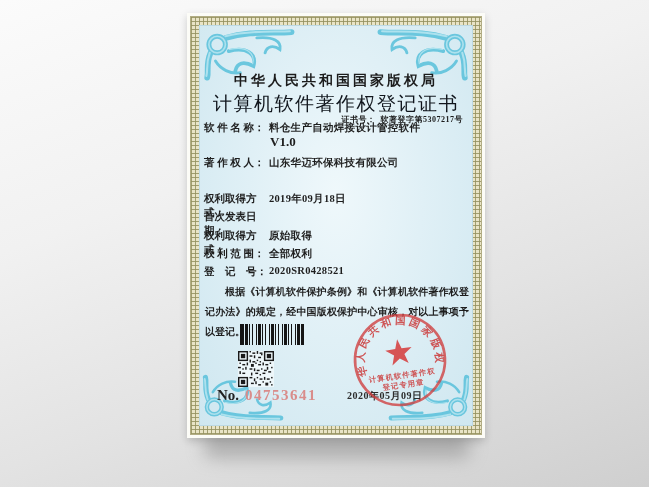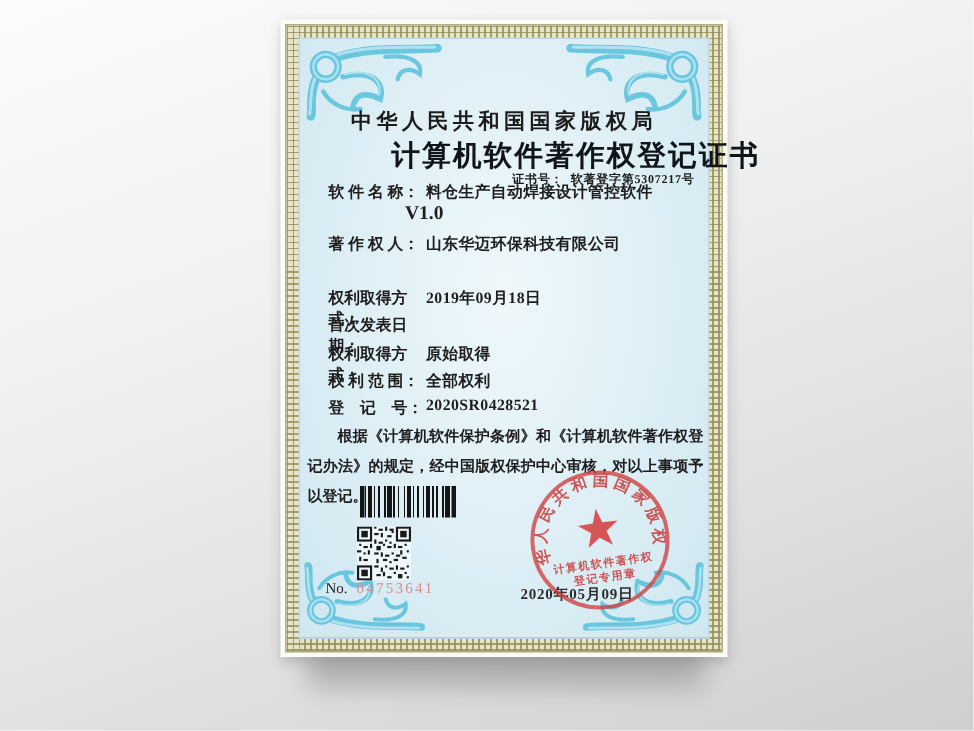--- a/index.html
+++ b/index.html
@@ -30,41 +30,41 @@
     background:radial-gradient(ellipse at 50% 42%,#eff8fb 0%,#e0f0f6 45%,#cfe7f0 100%);
     border:1px solid #bcd9e4;
   }
   .corner{position:absolute;z-index:1;opacity:.9;}
   .corner.tl{left:14px;top:15px;width:110px;height:62px;}
   .corner.tr{right:14px;top:15px;width:110px;height:62px;transform:scaleX(-1);}
   .corner.bl{left:14px;bottom:15px;width:96px;height:58px;transform:scaleY(-1);}
   .corner.br{right:14px;bottom:15px;width:96px;height:58px;transform:scale(-1,-1);}
   .txt{position:absolute;z-index:2;color:#1c1c1c;}
   .authority{left:0;top:59px;width:100%;text-align:center;font-size:14px;font-weight:700;letter-spacing:3px;}
-  .title{left:0;top:78px;width:100%;text-align:center;font-size:19px;font-weight:700;letter-spacing:1.5px;color:#10151c;margin-left:48px;}
+  .title{left:0;top:78px;width:100%;text-align:center;font-size:19px;font-weight:400;letter-spacing:1.5px;color:#10151c;}
   .certno{right:22px;top:101px;font-size:8px;font-weight:700;letter-spacing:.5px;}
   .certno .lbl{margin-right:5px;}
-  .frow{position:absolute;left:32px;z-index:2;display:flex;font-size:10.5px;font-weight:700;color:#1e1e1e;}
+  .frow{position:absolute;left:17px;z-index:2;display:flex;font-size:10.5px;font-weight:700;color:#1e1e1e;}
   .frow .lbl{width:65px;flex:0 0 65px;}
   .frow .val{letter-spacing:.3px;}
   .v2{position:absolute;left:83px;z-index:2;font-size:13px;font-weight:700;color:#1e1e1e;}
   .statement{
     position:absolute;left:18px;top:269px;width:264px;z-index:2;
     font-size:10px;font-weight:700;line-height:20px;color:#1e1e1e;
     text-indent:2em;text-align:justify;margin:0;
   }
   .barcode{
     position:absolute;left:53px;top:311px;width:58px;height:21px;z-index:2;
     border-left:3px solid #151515;border-right:3px solid #151515;
     background-image:repeating-linear-gradient(90deg,
       #151515 0 1px,transparent 1px 2px,#151515 2px 5px,transparent 5px 6px,
       #151515 6px 7px,transparent 7px 9px,#151515 9px 10px,transparent 10px 13px);
   }
   .qr{position:absolute;left:51px;top:338px;width:36px;height:36px;z-index:2;}
-  .serial{position:absolute;left:30px;top:374px;z-index:2;font-size:10px;font-weight:400;color:#222;}
+  .serial{position:absolute;left:30px;top:374px;z-index:2;font-size:15px;font-weight:700;color:#222;}
   .serial .num{color:#d98c8a;letter-spacing:1.5px;margin-left:6px;}
   .issue-date{position:absolute;left:160px;top:376px;width:110px;z-index:3;
     font-size:10px;font-weight:700;color:#2c2c2c;letter-spacing:.5px;}
   .seal{position:absolute;left:163px;top:297px;width:100px;height:100px;z-index:4;
     transform:rotate(-8deg);opacity:.86;}
 </style>
 </head>
 <body>
 
 <div class="stage">

